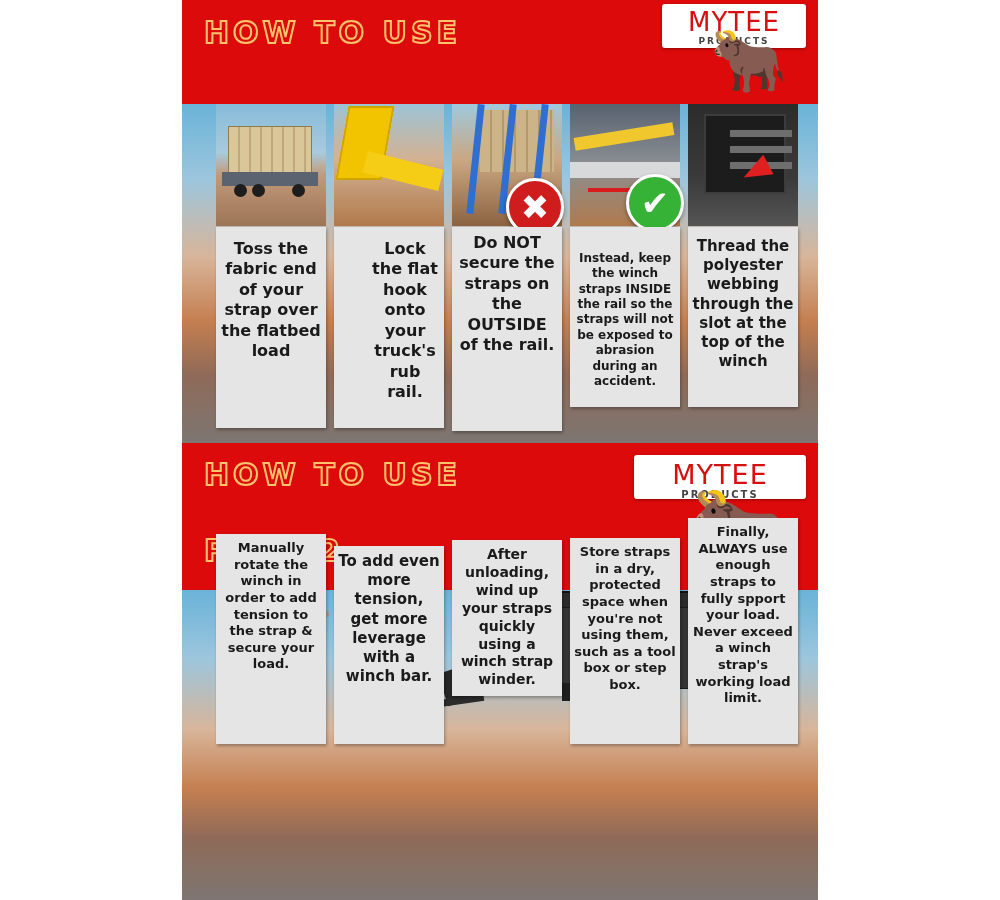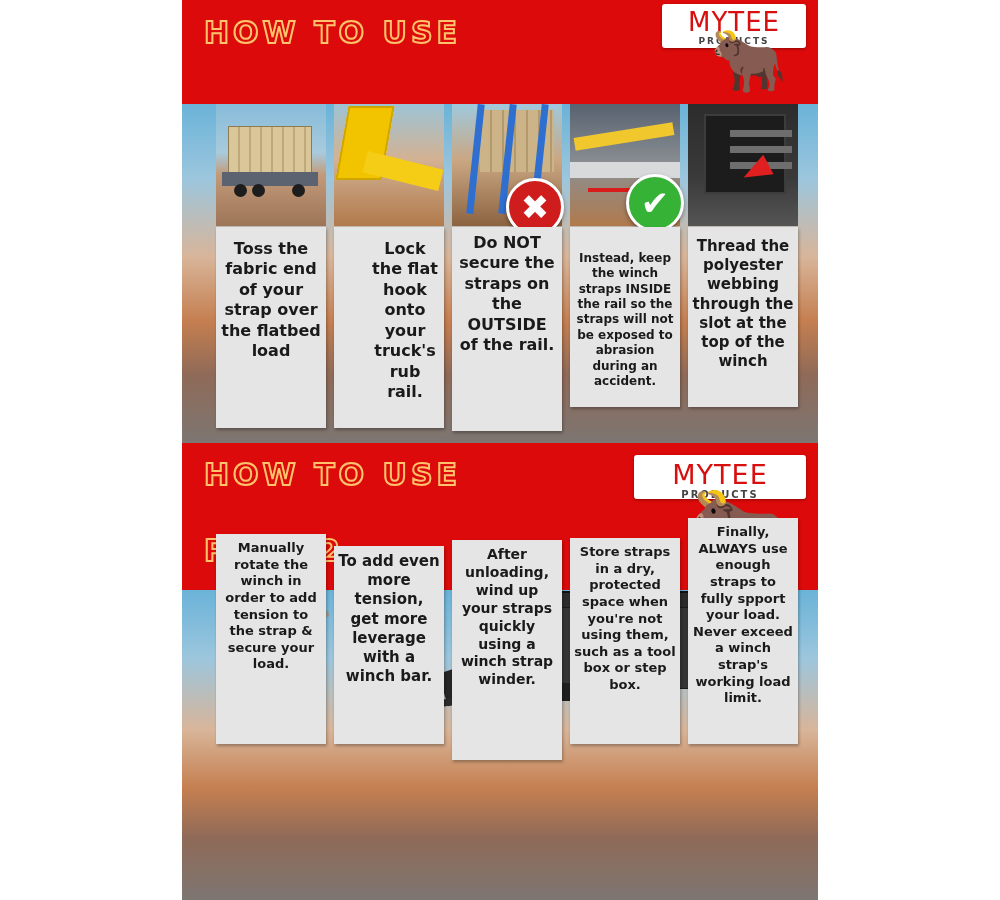--- a/index.html
+++ b/index.html
@@ -229,21 +229,21 @@
   .cards-top .card { top: 227px; width: 110px; }
   #card-1 { left: 34px;  height: 201px; font-size: 16px; padding-top: 12px; }
   #card-2 { left: 152px; height: 201px; font-size: 16px; padding-top: 12px; padding-left: 36px; }
   #card-3 { left: 270px; height: 204px; font-size: 16px; }
   #card-4 { left: 388px; height: 180px; font-size: 12px; padding-top: 24px; }
   #card-5 { left: 506px; height: 180px; font-size: 15px; padding-top: 10px; }
 
   .cards-bottom .card { width: 110px; }
   #card-6  { left: 34px;  top: 534px; height: 210px; font-size: 13px; }
   #card-7  { left: 152px; top: 546px; height: 198px; font-size: 15px; }
-  #card-8  { left: 270px; top: 540px; height: 220px; font-size: 14px; }
+  #card-8  { left: 270px; top: 540px; height: 156px; font-size: 14px; }
   #card-9  { left: 388px; top: 538px; height: 206px; font-size: 13px; }
   #card-10 { left: 506px; top: 518px; height: 226px; font-size: 13px; }
 </style>
 </head>
 <body>
 
 <div id="poster">
 
   <div class="panel panel-top">
 

